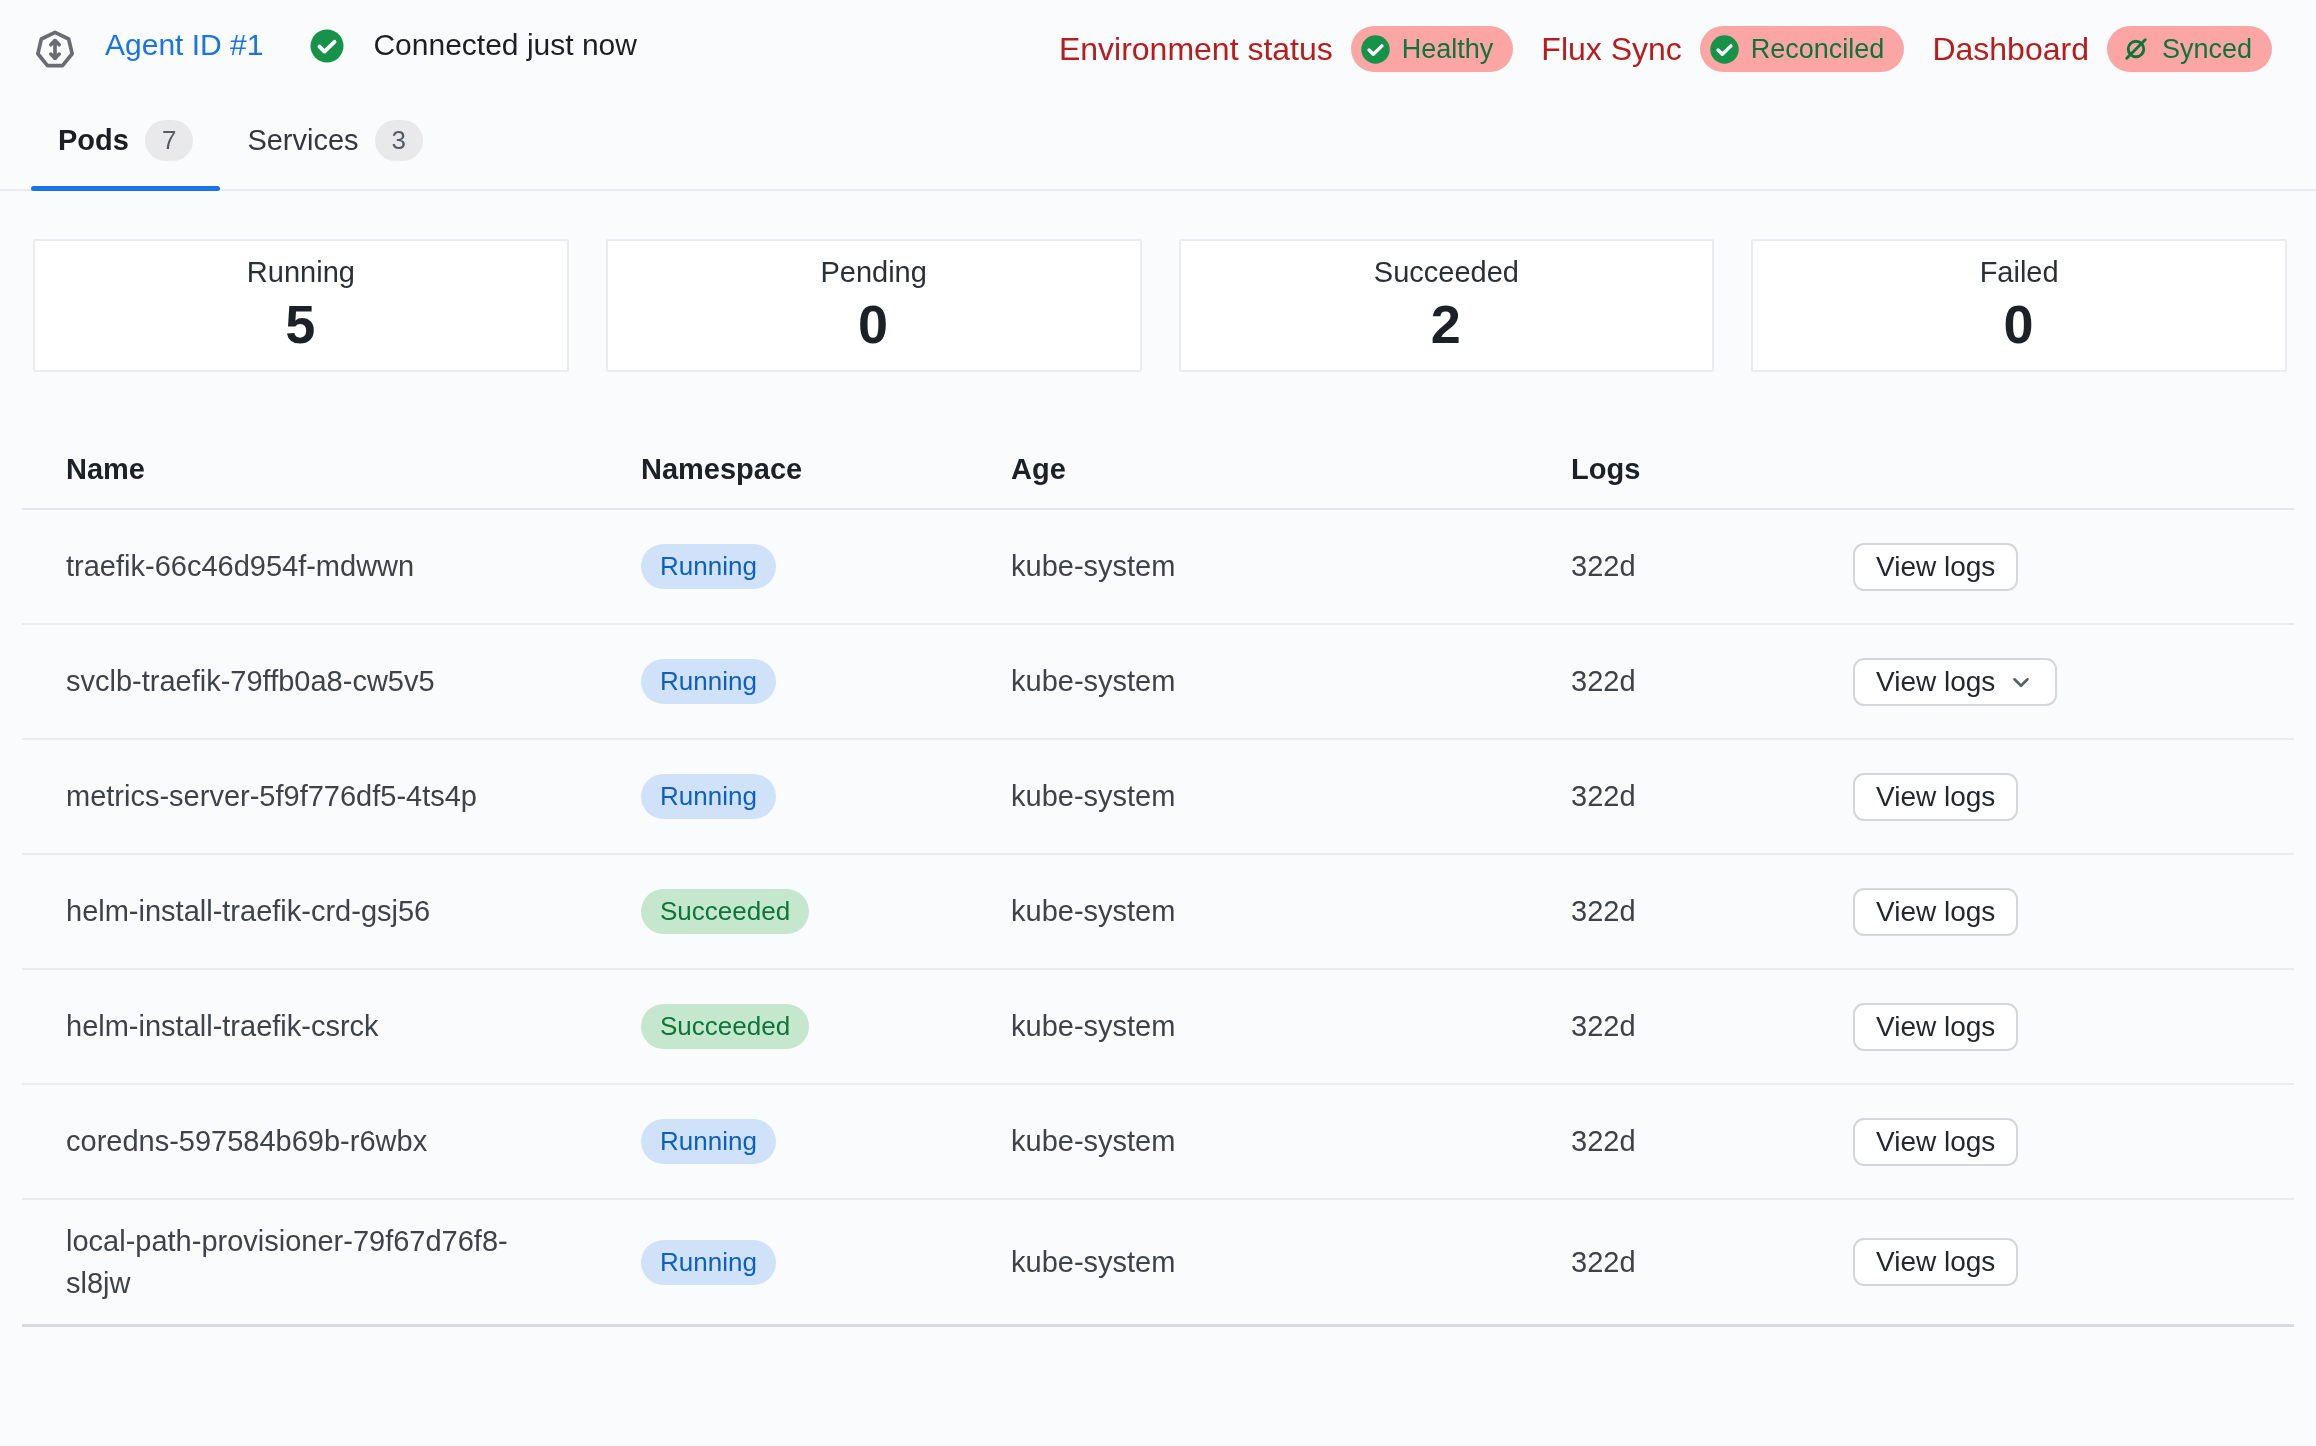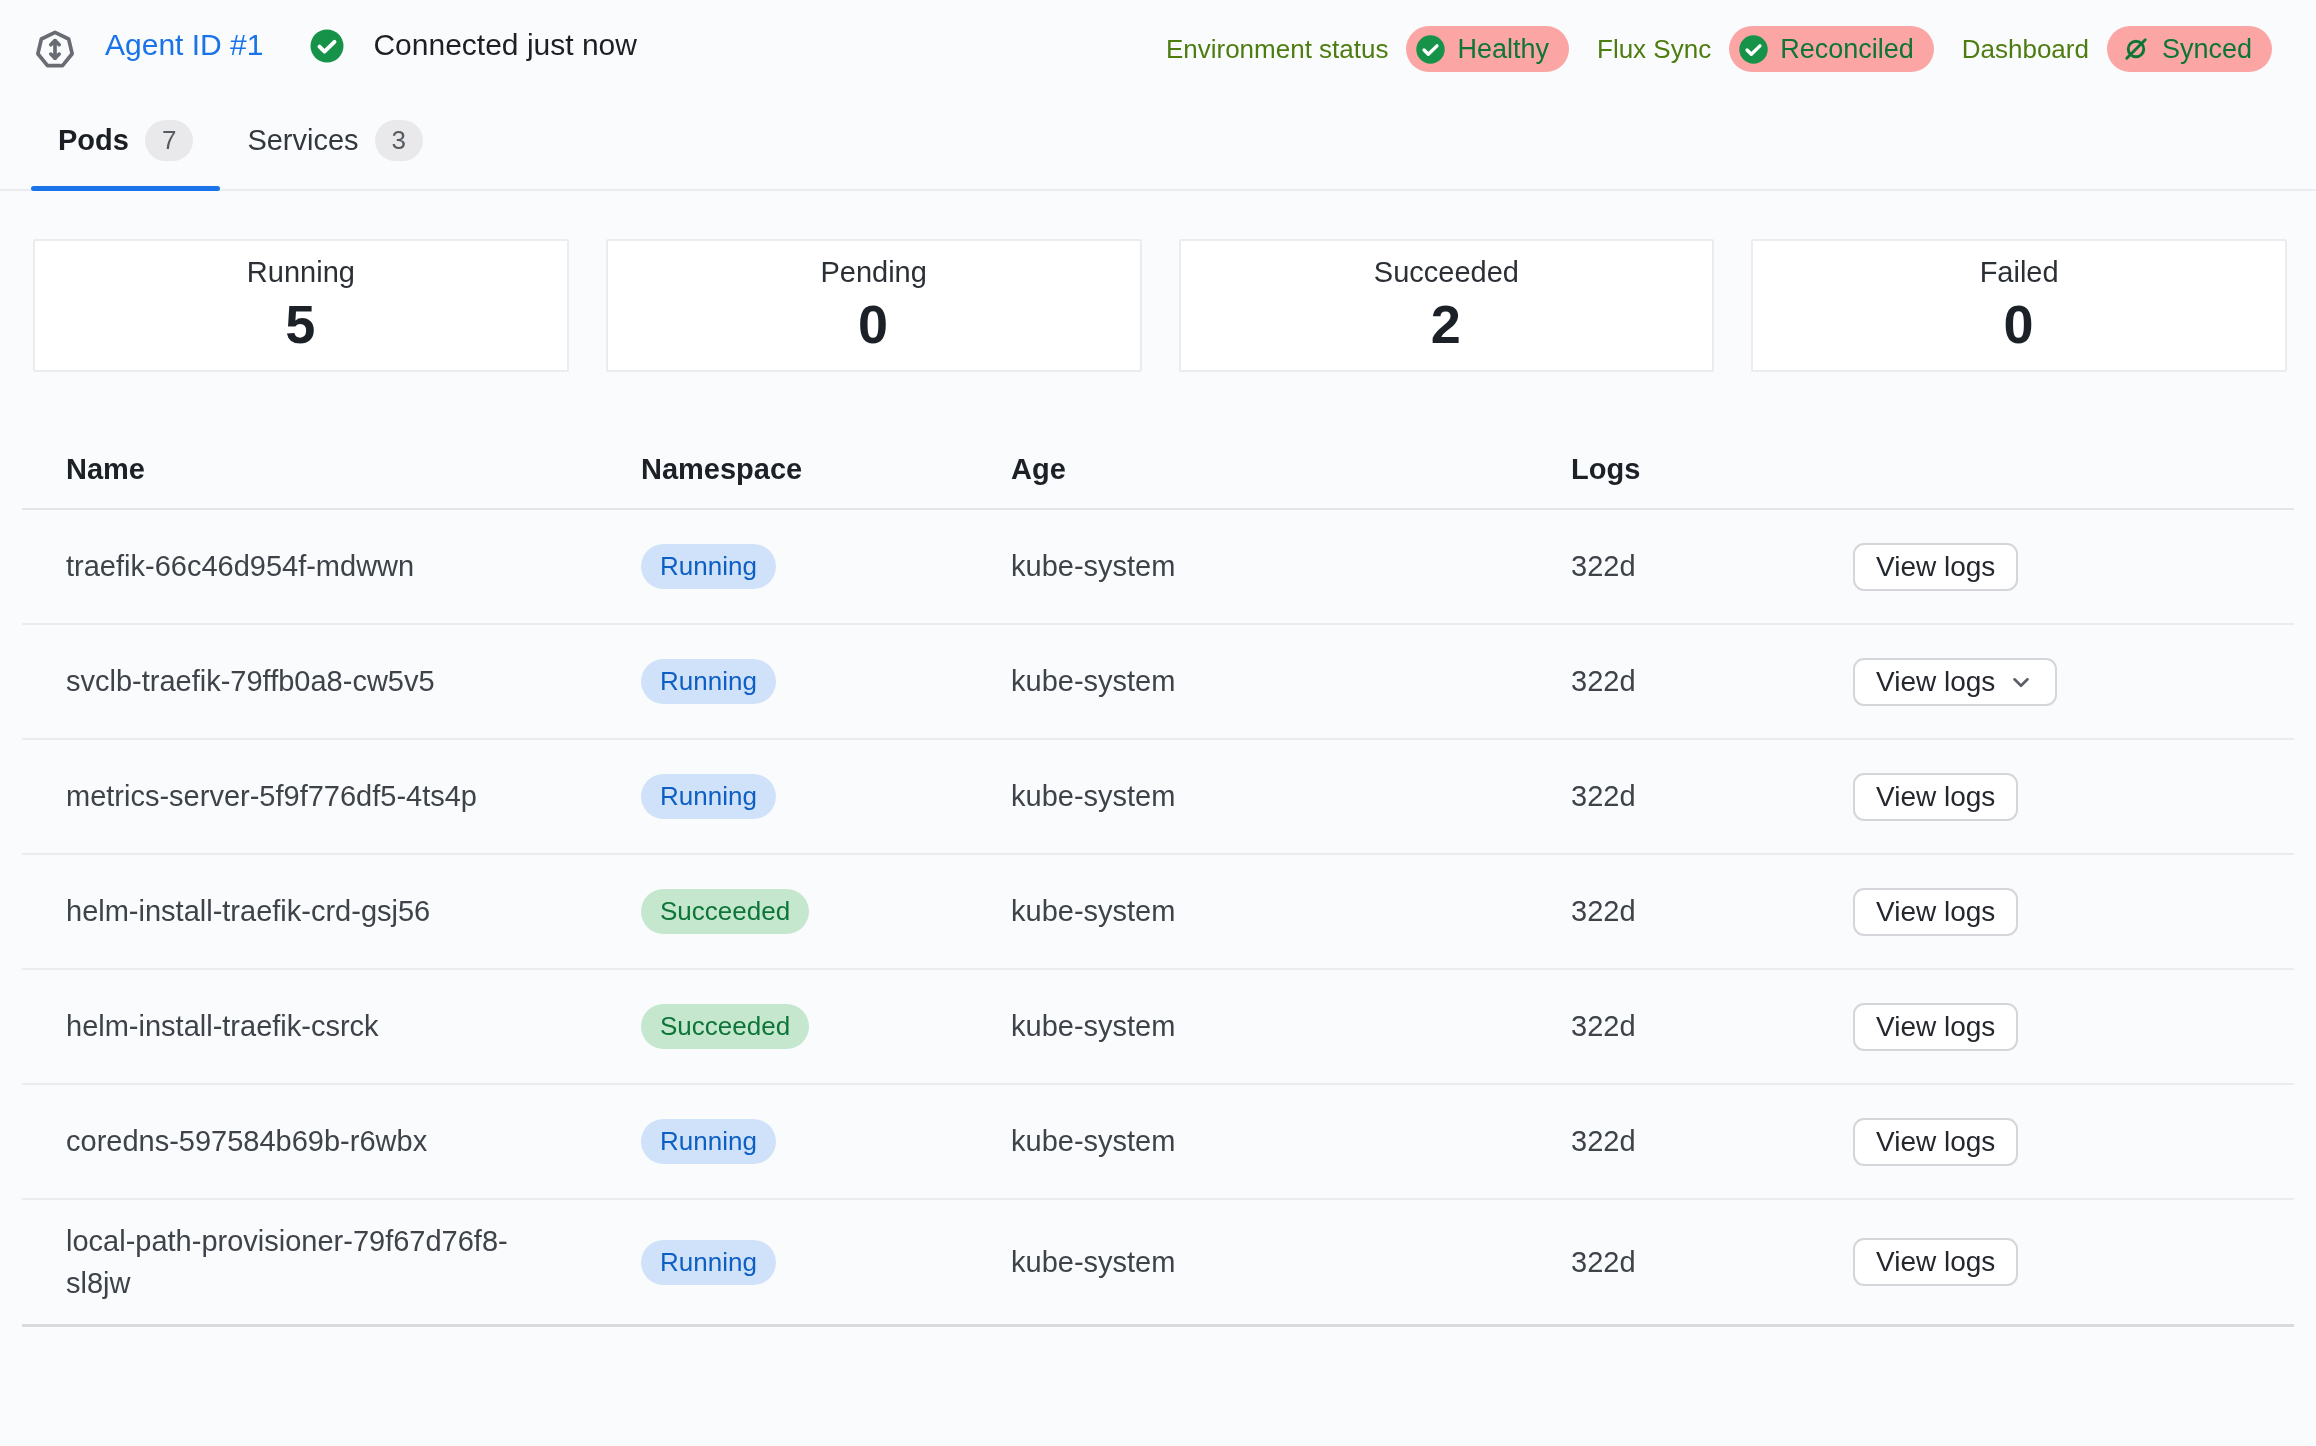--- a/index.html
+++ b/index.html
@@ -17,21 +17,21 @@
     padding:26px 44px 0 33px;
   }
   .topbar-left { display:flex; align-items:flex-start; gap:28px; }
   .agent-icon { width:44px; height:42px; display:inline-flex; }
   .agent-link { color:#1a73e8; font-size:30px; text-decoration:none; }
   .conn-check { width:36px; height:36px; margin-left:18px; display:inline-flex; }
   .conn-text { font-size:30px; color:#1c2025; }
 
   .topbar-right { display:flex; align-items:center; gap:28px; }
   .status-group { display:flex; align-items:center; gap:18px; }
-  .status-label { font-size:26px; color:#4d7c0f;text-align:center; }
+  .status-label { font-size:32px; color:#b91c1c;text-align:center; }
   .pill-badge {
     display:inline-flex; align-items:center; gap:11px;
     height:46px; padding:0 20px 0 9px;
     background:#fca5a5; color:#0e7539;
     border-radius:999px; font-size:27px; font-weight:500;
   }
   .pill-badge.no-circle { padding-left:14px; }
   .pill-badge .badge-icn { width:31px; height:31px; display:inline-flex; }
   .pill-badge .badge-icn.sync { width:30px; height:30px; }
 

